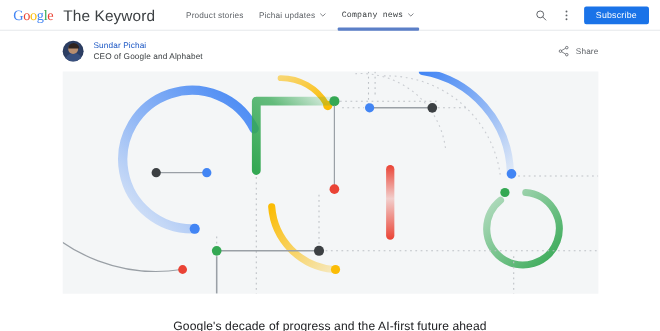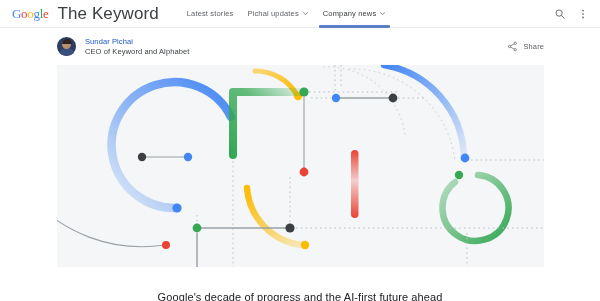--- a/index.html
+++ b/index.html
@@ -18,29 +18,29 @@
     background:#fff;
     border-bottom:1px solid #e8eaed;
     padding:0 10px 0 12px;
     box-sizing:border-box;
   }
   .brand{display:flex;align-items:center;gap:9px;flex:0 0 auto;}
   .glogo{font-family:"Liberation Serif", serif;font-size:13px;letter-spacing:-0.3px;line-height:1;font-weight:400;}
   .glogo span{display:inline-block;}
   .g1{color:#4285f4;}.g2{color:#ea4335;}.g3{color:#fbbc05;}
   .g4{color:#4285f4;}.g5{color:#34a853;}.g6{color:#ea4335;}
-  .kw{font-size:17px;color:#3c4043;letter-spacing:.1px;}
+  .kw{font-size:14px;color:#3c4043;letter-spacing:.1px;}
 
   .nav{display:flex;align-items:center;gap:14px;margin-left:28px;height:28px;}
   .nav-item{
     position:relative;display:flex;align-items:center;gap:3px;
     height:28px;font-size:7.5px;color:#5f6368;letter-spacing:.15px;
     cursor:pointer;white-space:nowrap;
   }
-  .nav-item.active{color:#3c4043;}
+  .nav-item.active{color:#3c4043;font-family:Liberation Mono, monospace;}
   .nav-item.active:after{
     content:"";position:absolute;left:-4px;right:-4px;bottom:0;
     height:2.5px;background:#5b7fc7;border-radius:1px;
   }
   .caret{width:7px;height:7px;display:block;}
 
   .header-right{margin-left:auto;display:flex;align-items:center;gap:9px;}
   .icon-btn{width:14px;height:14px;display:flex;align-items:center;justify-content:center;cursor:pointer;}
   .subscribe{
     background:#1a73e8;color:#fff;font-size:8px;letter-spacing:.2px;
@@ -108,21 +108,21 @@
 
     <div class="brand">
       <div class="glogo">
         <span class="g1">G</span><span class="g2">o</span><span class="g3">o</span><span class="g4">g</span><span class="g5">l</span><span class="g6">e</span>
       </div>
       <div class="kw">The Keyword</div>
     </div>
 
     <nav class="nav">
       <div class="nav-item">
-        <span>Latest stories</span>
+        <span>Product stories</span>
       </div>
       <div class="nav-item">
         <span>Pichai updates</span>
         <svg class="caret" viewBox="0 0 10 10">
           <path d="M2 3.7 L5 6.6 L8 3.7" fill="none" stroke="#5f6368" stroke-width="1" stroke-linecap="round" stroke-linejoin="round"></path>
         </svg>
       </div>
       <div class="nav-item active">
         <span>Company news</span>
         <svg class="caret" viewBox="0 0 10 10">
@@ -138,32 +138,33 @@
           <line x1="12.4" y1="12.4" x2="17" y2="17" stroke="#5f6368" stroke-width="1.5" stroke-linecap="round"></line>
         </svg>
       </div>
       <div class="icon-btn">
         <svg width="12" height="12" viewBox="0 0 20 20">
           <circle cx="10" cy="4.2" r="1.45" fill="#5f6368"></circle>
           <circle cx="10" cy="10" r="1.45" fill="#5f6368"></circle>
           <circle cx="10" cy="15.8" r="1.45" fill="#5f6368"></circle>
         </svg>
       </div>
+      <button class="subscribe">Subscribe</button>
     </div>
   </div>
 
   <div class="byline">
     <div class="avatar">
       <div class="body"></div>
       <div class="face"></div>
       <div class="hair"></div>
     </div>
     <div class="byline-text">
       <div class="author">Sundar Pichai</div>
-      <div class="role">CEO of Keyword and Alphabet</div>
+      <div class="role">CEO of Google and Alphabet</div>
     </div>
     <div class="share">
       <svg width="11" height="11" viewBox="0 0 20 20">
         <circle cx="15" cy="4.2" r="2.1" fill="none" stroke="#5f6368" stroke-width="1.4"></circle>
         <circle cx="15" cy="15.8" r="2.1" fill="none" stroke="#5f6368" stroke-width="1.4"></circle>
         <circle cx="4.6" cy="10" r="2.1" fill="none" stroke="#5f6368" stroke-width="1.4"></circle>
         <line x1="6.5" y1="8.9" x2="13.1" y2="5.2" stroke="#5f6368" stroke-width="1.3"></line>
         <line x1="6.5" y1="11.1" x2="13.1" y2="14.8" stroke="#5f6368" stroke-width="1.3"></line>
       </svg>
       <span class="share-label">Share</span>

